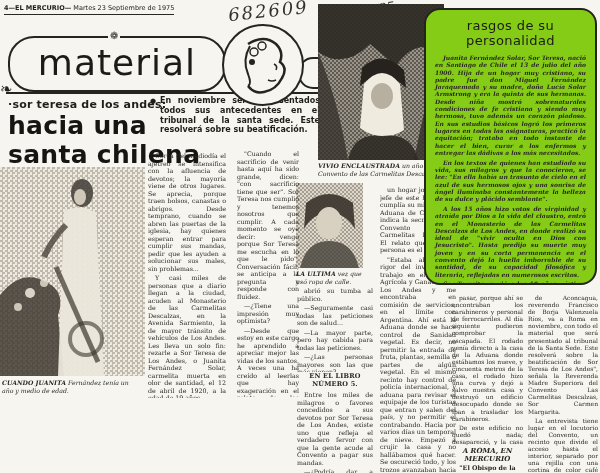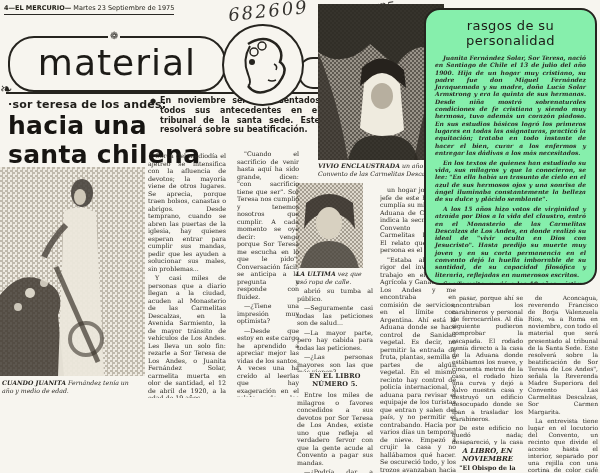--- a/index.html
+++ b/index.html
@@ -60,21 +60,21 @@
   .col5{left:452px;top:294px;width:71px;height:151px;font-size:6px;line-height:7.1px;}
   .col6{left:528px;top:294px;width:70px;height:179px;font-size:6px;line-height:7.1px;}
   .subhead3{position:absolute;left:297px;top:373px;width:76px;font:700 6.5px/7.8px "DejaVu Serif",serif;
             text-align:center;letter-spacing:.2px;}
   .subhead5{position:absolute;left:452px;top:447px;width:71px;font:italic 700 7px/8.4px "DejaVu Serif",serif;
             text-align:center;}
   .col5-tail{position:absolute;left:452px;top:464px;width:71px;font:700 6.3px/7.5px "DejaVu Serif",serif;
              text-align:center;overflow:hidden;height:9px;}
   
   .sidebar-box{position:absolute;left:424px;top:8px;width:173px;height:277px;border:2.5px solid #26241f;
-               border-radius:16px;padding:6px 9px;box-sizing:border-box;overflow:hidden;background:#86efac;}
+               border-radius:16px;padding:6px 9px;box-sizing:border-box;overflow:hidden;background:#84cc16;}
   .sidebar-title{font:400 13px/15px "DejaVu Sans",sans-serif;text-align:center;letter-spacing:.4px;
                  margin:2px 0 6px;color:#1d1b17;}
   .sidebar-body p.spara{font:italic 700 6px/7.3px "DejaVu Serif",serif;text-align:justify;
                         text-indent:8px;margin:0 0 2.5px;color:#2b2923;}
 </style>
 </head>
 <body>
 
 <div class="page">
 
@@ -191,20 +191,20 @@
         <p class="spara">En los textos de quienes han estudiado su vida, sus milagros y que la conocieron, se lee: "En ella había un trasunto de cielo en el azul de sus hermosos ojos y una sonrisa de ángel iluminaba constantemente la belleza de su dulce y plácido semblante".</p>
         <p class="spara">A los 15 años hizo votos de virginidad y atraída por Dios a la vida del claustro, entró en el Monasterio de las Carmelitas Descalzas de Los Andes, en donde realizó su ideal de "vivir oculta en Dios con Jesucristo". Hasta predijo su muerte muy joven y en su corta permanencia en el convento dejó la huella imborrable de su santidad, de su capacidad filosófica y literaria, reflejadas en numerosos escritos.</p>
         <p class="spara">Sor Teresita murió a los 19 años, víctima de un tifus. Actualmente sus restos se encuentran sepultados en el coro del Convento de las Carmelitas Descalzas de Los Andes, y diariamente cientos de personas alcanzan hasta la reja (distante unos 12 metros de su tumba) para rendirle tributo.</p>
       </div>
   </div>
 
   <div class="col col5">
       <p class="para">pasar, porque ahí se encontraban los carabineros y personal de ferrocarriles. Al día siguiente pudieron comprobar la escapada. El rodado venía directo a la casa de la Aduana donde estábamos los nueve, y cincuenta metros de la casa, el rodado hizo una curva y dejó a salvo nuestra casa y destruyó un edificio desocupado donde se iban a trasladar los carabineros.</p>
       <p class="para">De este edificio no quedó nada; desapareció, y la casa nuestra también; quedó muy dañada, algunas piezas cubiertas de nieve, las ventanas y puertas rotas. No se sabe todavía nada de los daños causados en sus paredes y techumbre porque está cubierto de nieve.</p>
     </div>
-  <div class="subhead5">A LIBRO, EN NOVIEMBRE</div>
+  <div class="subhead5">A ROMA, EN MERCURIO</div>
   <div class="col5-tail">"El Obispo de la Diócesis</div>
   <div class="col col6">
       <p class="para">de Aconcagua, reverendo Francisco de Borja Valenzuela Ríos, va a Roma en noviembre, con todo el material que será presentado al tribunal de la Santa Sede. Este resolverá sobre la beatificación de Sor Teresa de Los Andes", señala la Reverenda Madre Superiora del Convento Las Carmelitas Descalzas, Sor Carmen Margarita.</p>
       <p class="para">La entrevista tiene lugar en el locutorio del Convento, un recinto que divide el acceso hasta el interior, separado por una rejilla con una cortina de color café oscuro. Se escuchan las voces de la Superiora y de su acompañante, pero sus rostros y el interior donde están no se ven. Nadie puede entrar al lugar de su claustro. Y cuando salen (solamente para las elecciones) sus rostros van cubiertos. Es uno de los principios de sus votos cuando ingresaron al Convento.</p>
     </div>
 
 </div>
 
 </body></html>

